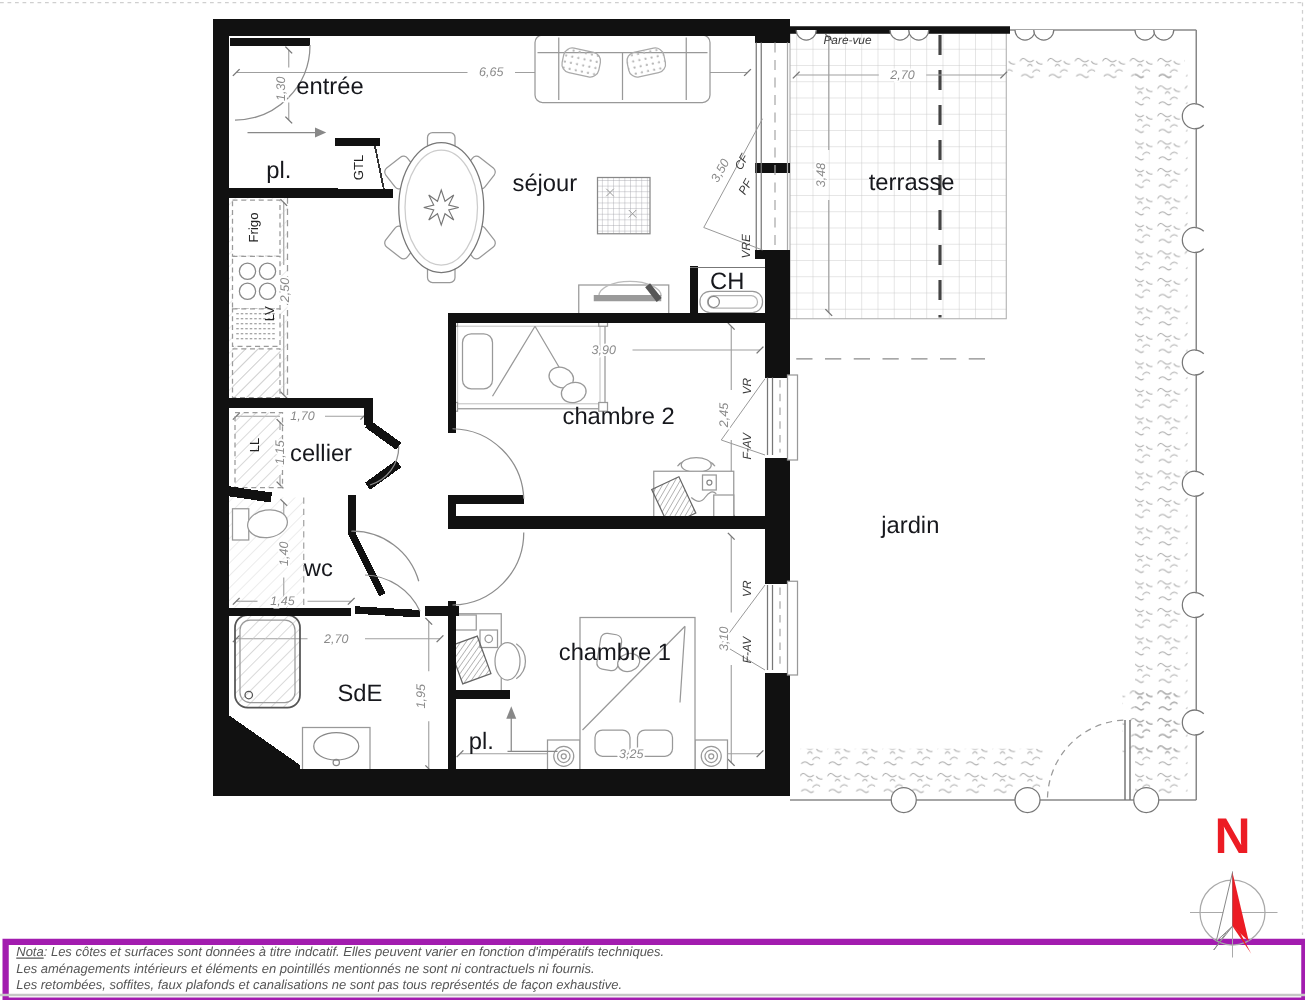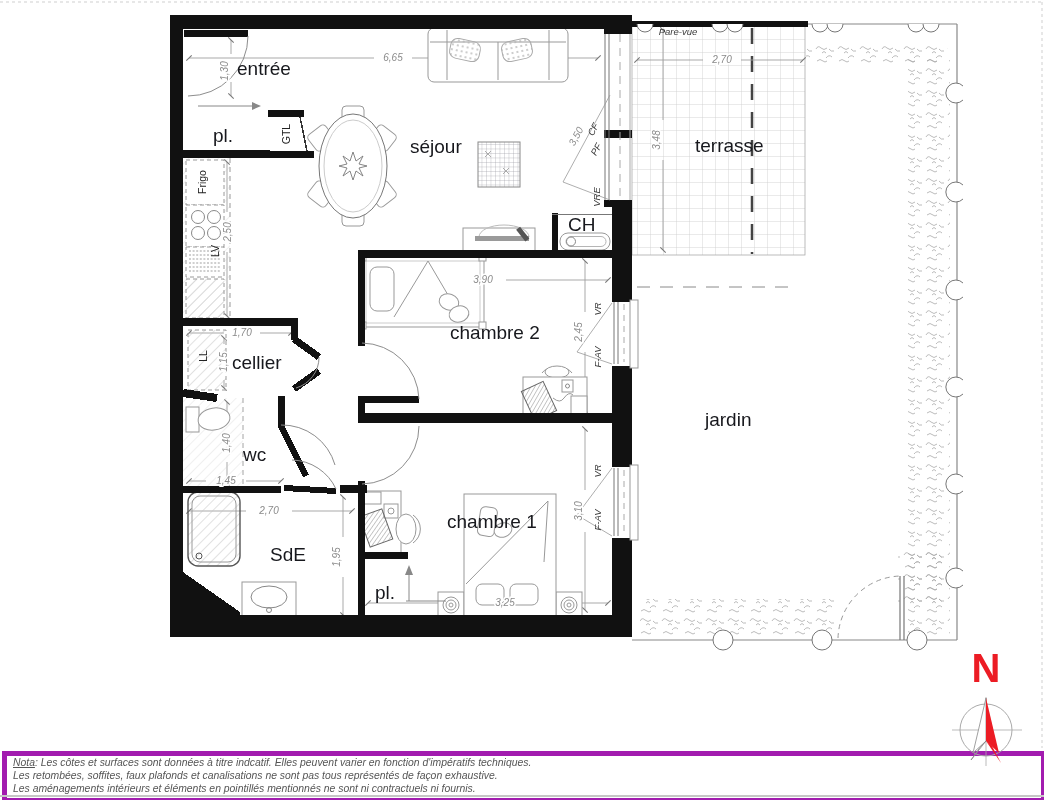--- a/index.html
+++ b/index.html
@@ -417,18 +417,18 @@
     <line x1="986" y1="697" x2="986" y2="766" stroke="#aaa" stroke-width="0.8"></line>
     <polygon points="986,698 973,753 986,741" fill="#fff" stroke="#888" stroke-width="0.8"></polygon>
     <polygon points="986,698 999,753 986,741" fill="#ec1c24"></polygon>
     <polygon points="986,741 1001,763 992,746" fill="#ec1c24"></polygon>
     <polygon points="986,741 971,760 981,746" fill="#fff" stroke="#888" stroke-width="0.8"></polygon>
   </g>
 </svg>
 
 <div id="footer-box">
   <div><span class="nota">Nota</span><span>: Les côtes et surfaces sont données à titre indcatif. Elles peuvent varier en fonction d'impératifs techniques.</span></div>
+  <div>Les aménagements intérieurs et éléments en pointillés mentionnés ne sont ni contractuels ni fournis.</div>
   <div>Les retombées, soffites, faux plafonds et canalisations ne sont pas tous représentés de façon exhaustive.</div>
-  <div>Les aménagements intérieurs et éléments en pointillés mentionnés ne sont ni contractuels ni fournis.</div>
 </div>
 <div id="bottom-strip"></div>
 
 </div>
 
 </body></html>

